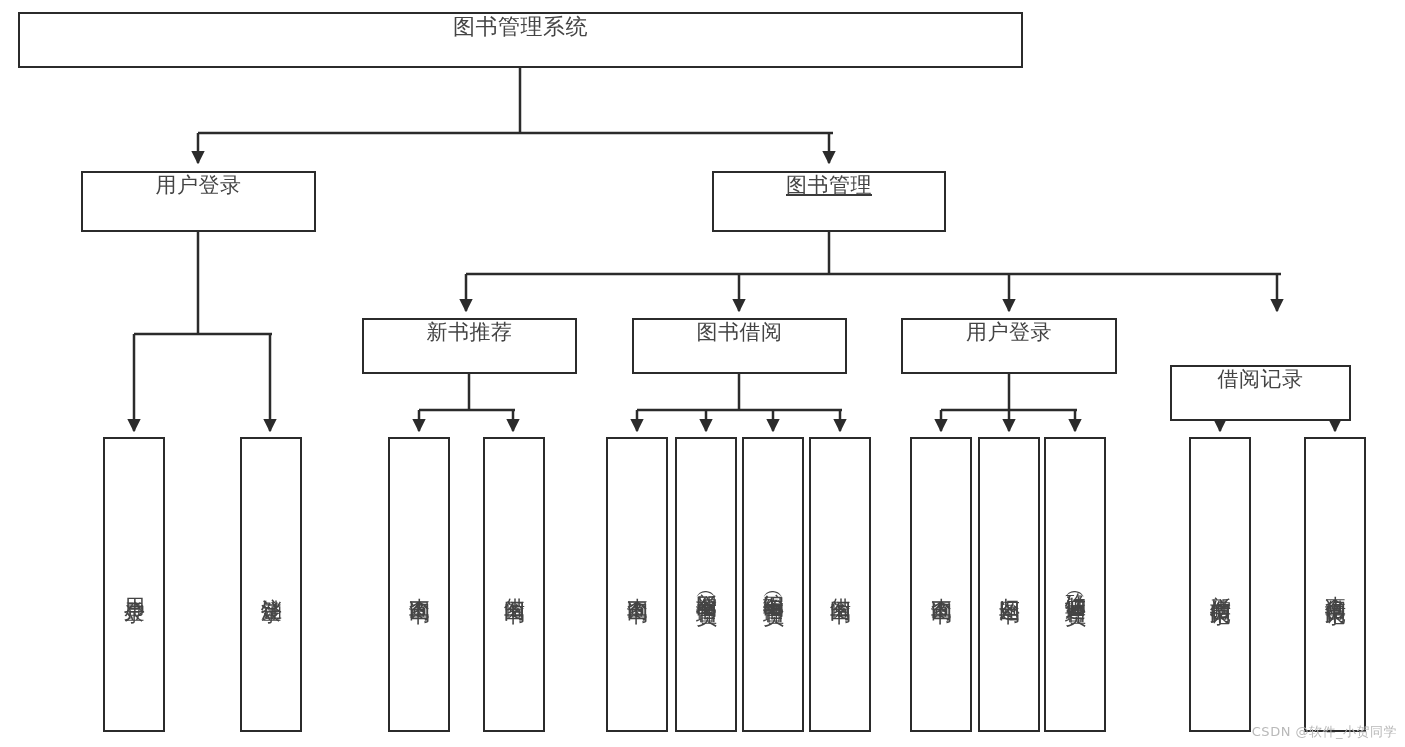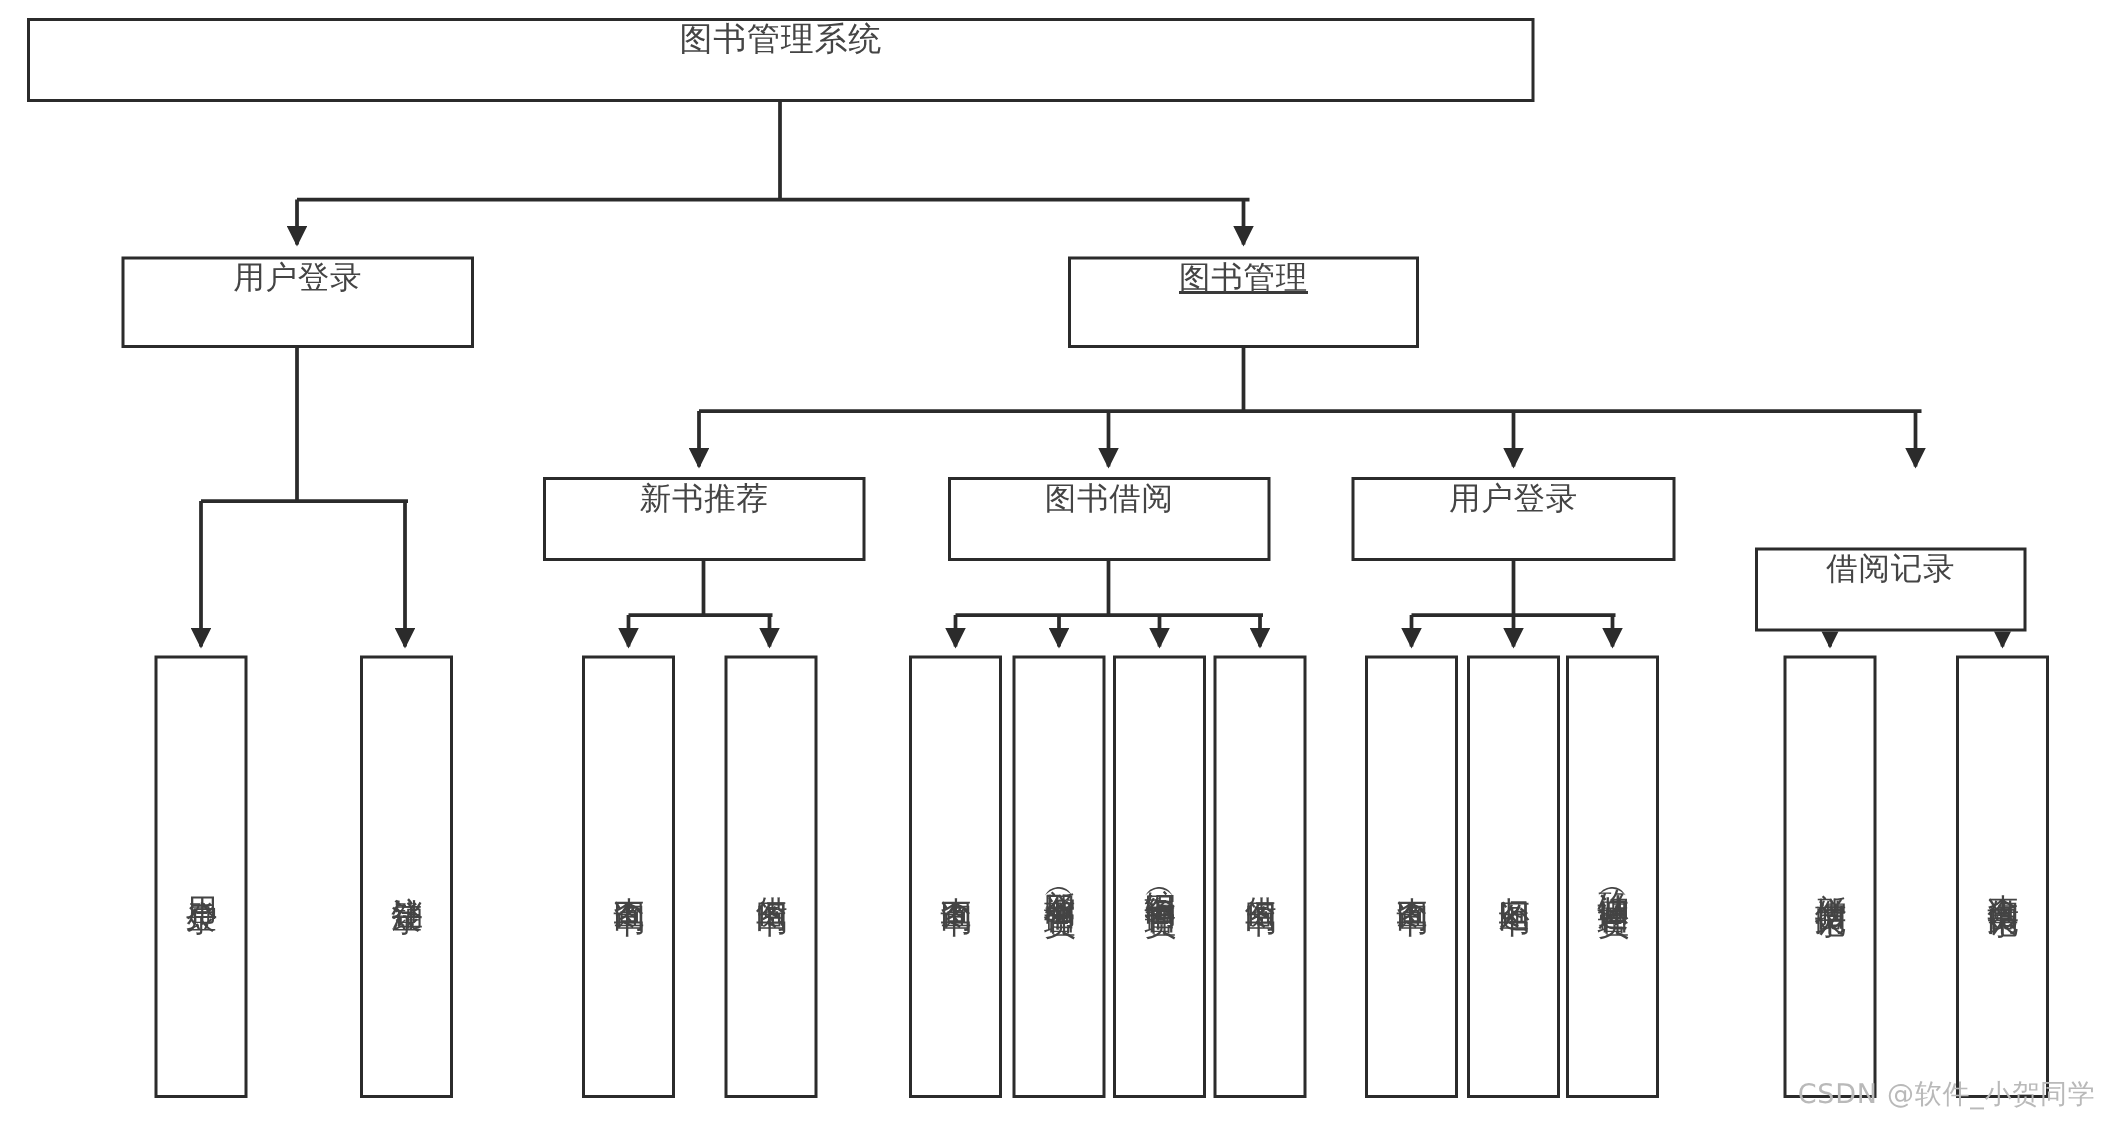--- a/index.html
+++ b/index.html
@@ -62,21 +62,21 @@
     text-orientation: upright;
     font-size: 21px;
     line-height: 1.0;
     letter-spacing: 2px;
     white-space: nowrap;
   }
   .watermark {
     position: absolute;
     right: 8px;
     bottom: 6px;
-    font-size: 18px;
+    font-size: 13px;
     color: #b9b9b9;
     letter-spacing: 0.5px;
     z-index: 3;
     white-space: nowrap;
     font-family: "DejaVu Sans", "Liberation Sans", sans-serif;
   }
 </style>
 </head>
 <body>
 

